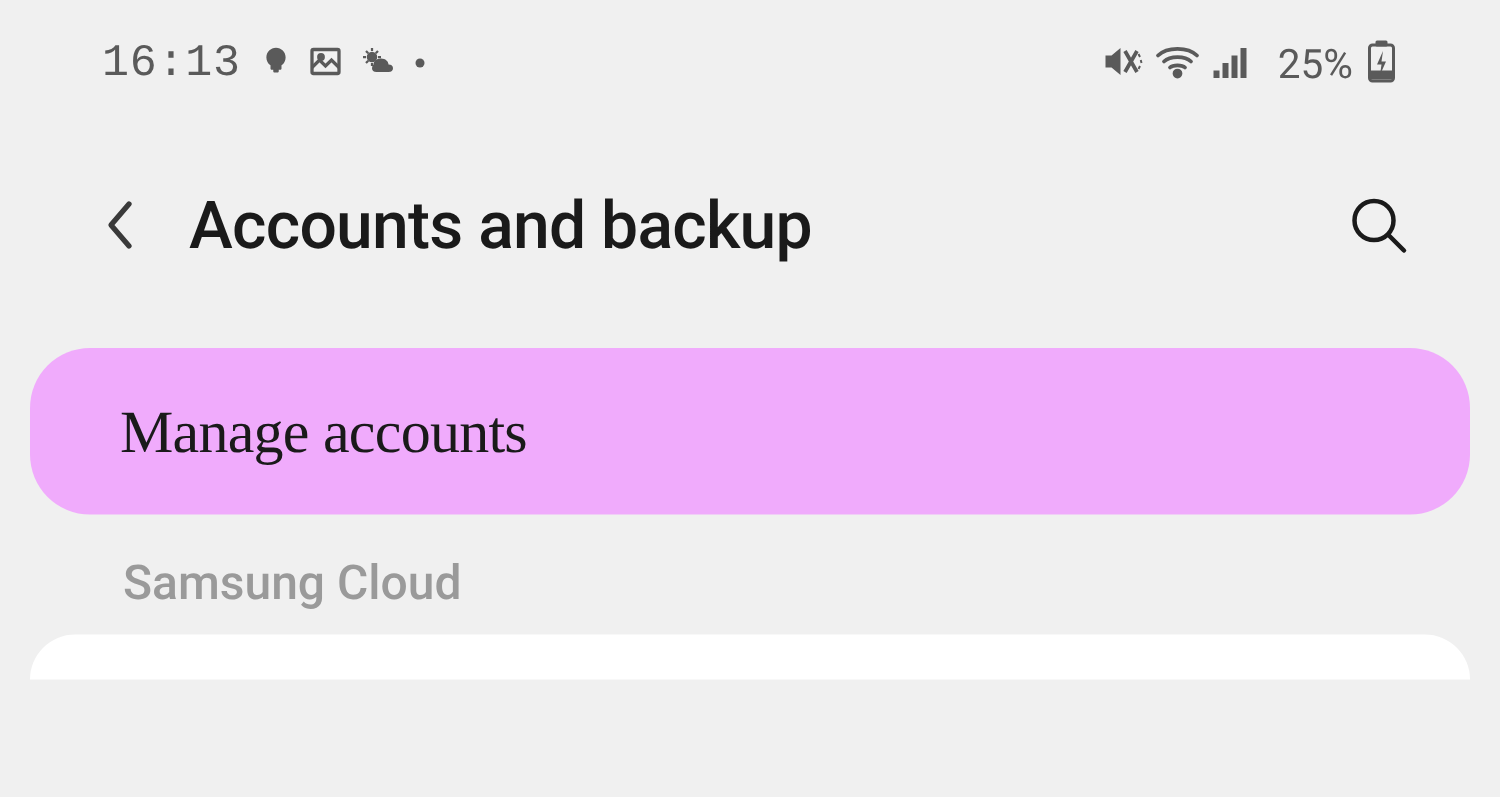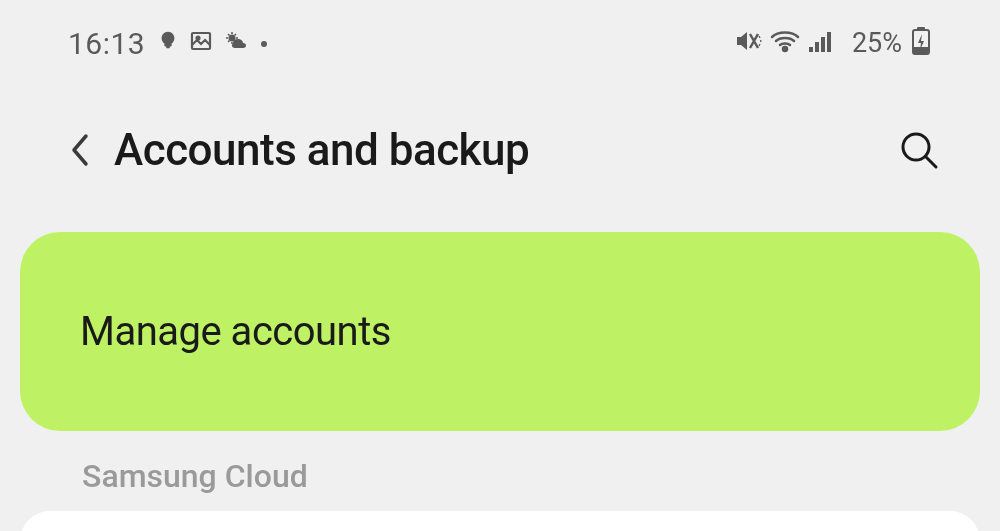--- a/index.html
+++ b/index.html
@@ -19,20 +19,21 @@
       display: flex;
       justify-content: space-between;
       align-items: center;
       padding: 22px 68px 8px 68px;
       height: 72px;
     }
     .status-left {
       display: flex;
       align-items: center;
       gap: 8px;
+      font-family: Liberation Mono, monospace;
     }
     .status-time {
       font-size: 30px;
       color: #5a5a5a;
       font-weight: 400;
       letter-spacing: 0.5px;
     }
     .status-left-icons {
       display: flex;
       align-items: center;
@@ -47,21 +48,21 @@
     .battery-pct {
       font-size: 27px;
       color: #5a5a5a;
       font-weight: 400;
       margin-left: 10px;
     }
     .header {
       display: flex;
       align-items: center;
       padding: 52px 56px 32px 62px;
-      gap: 16px;
+      gap: 28px;
     }
     .back-btn {
       display: flex;
       align-items: center;
       justify-content: center;
       cursor: pointer;
       padding: 4px;
     }
     .page-title {
       font-size: 44px;
@@ -71,24 +72,25 @@
       letter-spacing: -0.5px;
     }
     .search-btn {
       display: flex;
       align-items: center;
       justify-content: center;
       cursor: pointer;
       padding: 4px;
     }
     .card {
-      background: #bef264;
+      background: #f0abfc;
       border-radius: 40px;
       margin: 24px 20px 0 20px;
-      padding: 76px 60px;
+      padding: 32px 60px;
+      font-family: Liberation Serif, serif;
     }
     .card-item {
       font-size: 40px;
       color: #1a1a1a;
       font-weight: 400;
       cursor: pointer;
       letter-spacing: -0.5px;
     }
     .section-label {
       font-size: 32px;

